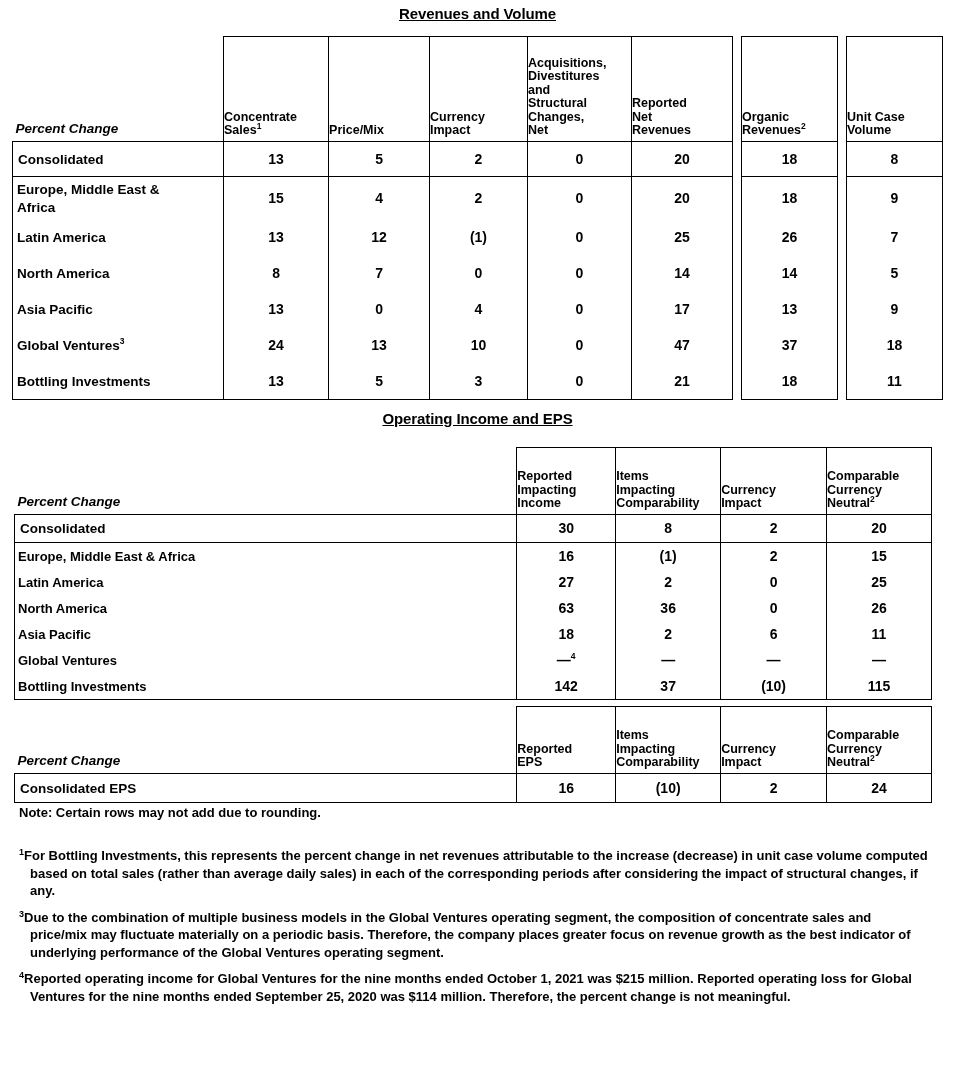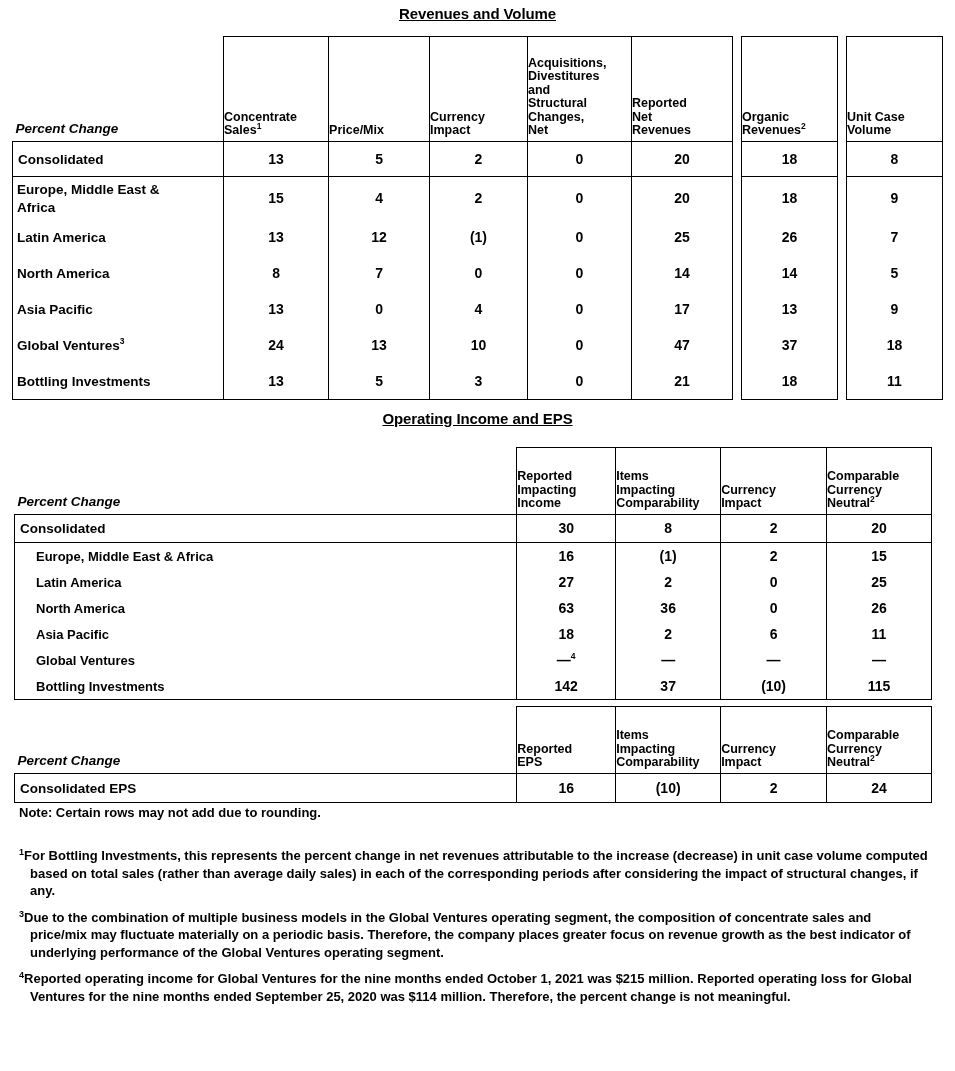--- a/index.html
+++ b/index.html
@@ -147,21 +147,21 @@
     padding-left: 5px;
   }
   #table2 tr.consol td.boxed {
     border-top: 1.4px solid #000;
     border-bottom: 1.4px solid #000;
     border-left: 1.4px solid #000;
   }
   #table2 tr.consol td.lastcol { border-right: 1.4px solid #000; }
 
   #table2 tr.data td { height: 26px; vertical-align: middle; }
-  #table2 tr.data td.lcell { border-left: 1.4px solid #000; padding-left: 21px; margin-top: 36px; }
+  #table2 tr.data td.lcell { border-left: 1.4px solid #000; padding-left: 3px; margin-top: 36px; }
   #table2 tr.data td.boxed { border-left: 1.4px solid #000; }
   #table2 tr.data td.lastcol { border-right: 1.4px solid #000; }
   #table2 tr.data.last td { border-bottom: 1.4px solid #000; }
   #table2 tr.data .rowlabel { font-weight: bold; font-size: 13px; }
 
   
   #table3 {
     position: absolute;
     left: 14px;
     top: 706px;

